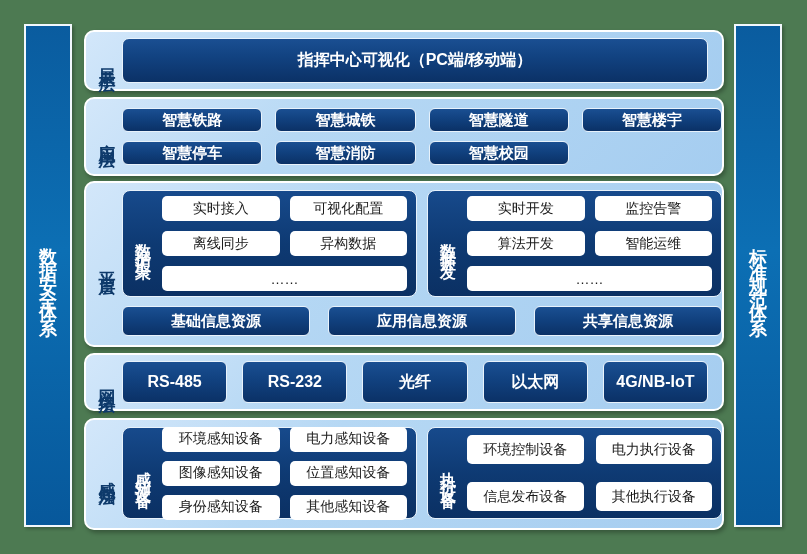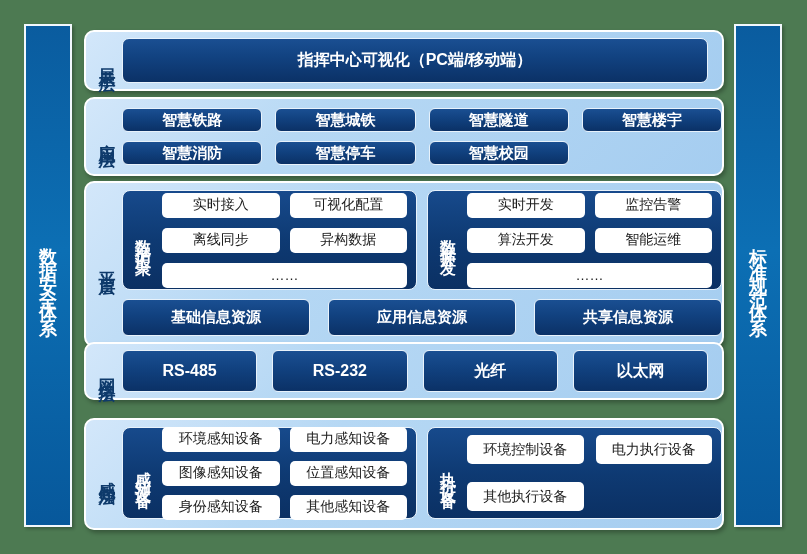--- a/index.html
+++ b/index.html
@@ -30,21 +30,21 @@
   .row{
     position:absolute;left:84px;width:640px;box-sizing:border-box;
     background:linear-gradient(135deg,#d3e7fa 0%,#b6d8f4 35%,#a5cdf0 100%);
     border:2px solid #ffffff;border-radius:10px;
     box-shadow:2px 3px 4px rgba(0,0,0,0.28);
     display:flex;
   }
   .row1{top:30px;height:61px;text-align:center;}
   .row2{top:97px;height:79px;}
   .row3{top:181px;height:166px;}
-  .row4{top:342px;height:58px;}
+  .row4{top:353px;height:58px;}
   .row5{top:418px;height:112px;}
 
   .row-label{
     width:30px;margin-left:6px;flex:0 0 30px;
     display:flex;align-items:center;justify-content:center;
   }
   .vtext-navy{
     writing-mode:vertical-rl;text-orientation:upright;
     color:#0e3a6b;font-size:17px;font-weight:bold;letter-spacing:4px;line-height:1;
   }
@@ -63,21 +63,21 @@
   .content-r1{display:flex;align-items:center;height:100%;}
   .bar-big{width:100%;height:45px;font-size:16px;border-radius:7px;}
 
   .grid-4{
     display:grid;grid-template-columns:repeat(4,1fr);
     gap:9px 13px;padding:9px 0;height:100%;box-sizing:border-box;
   }
 
   .content-r3{display:flex;flex-direction:column;height:100%;padding:7px 0 9px;box-sizing:border-box;gap:9px;}
   .groups{flex:1;display:flex;gap:10px;min-height:0;}
-  .resources{height:37px;display:flex;gap:18px;}
+  .resources{height:30px;display:flex;gap:18px;}
   .resources .dark-box{flex:1;}
 
   .group{
     flex:1;display:flex;gap:8px;box-sizing:border-box;padding:7px 9px;
     background:linear-gradient(180deg,#174a8c 0%,#0e3a73 50%,#0b3063 100%);
     border:1px solid #e8f2fb;border-radius:8px;min-width:0;
   }
   .group-label{flex:0 0 22px;display:flex;align-items:center;justify-content:center;}
   .vtext-white{
     writing-mode:vertical-rl;text-orientation:upright;
@@ -125,22 +125,22 @@
 
   <div class="row row2">
     <div class="row-label">
       <span class="vtext-navy">应用层</span>
     </div>
     <div class="row-content grid-4">
       <div class="dark-box">智慧铁路</div>
       <div class="dark-box">智慧城铁</div>
       <div class="dark-box">智慧隧道</div>
       <div class="dark-box">智慧楼宇</div>
+      <div class="dark-box">智慧停车</div>
       <div class="dark-box">智慧消防</div>
-      <div class="dark-box">智慧停车</div>
       <div class="dark-box">智慧校园</div>
     </div>
   </div>
 
   <div class="row row3">
     <div class="row-label">
       <span class="vtext-navy">平台层</span>
     </div>
     <div class="row-content content-r3">
       <div class="groups">
@@ -182,20 +182,21 @@
 
   <div class="row row4">
     <div class="row-label">
       <span class="vtext-navy">网络层</span>
     </div>
     <div class="row-content grid-5">
       <div class="dark-box">RS-485</div>
       <div class="dark-box">RS-232</div>
       <div class="dark-box">光纤</div>
       <div class="dark-box">以太网</div>
+      <div class="dark-box">4G/NB-IoT</div>
     </div>
   </div>
 
   <div class="row row5">
     <div class="row-label">
       <span class="vtext-navy">感知层</span>
     </div>
     <div class="row-content content-r5">
 
       <div class="group">
@@ -212,20 +213,21 @@
         </div>
       </div>
 
       <div class="group">
         <div class="group-label">
           <span class="vtext-white">执行设备</span>
         </div>
         <div class="chips exec">
           <div class="chip">环境控制设备</div>
           <div class="chip">电力执行设备</div>
+          <div class="chip">信息发布设备</div>
           <div class="chip">其他执行设备</div>
         </div>
       </div>
 
     </div>
   </div>
 
 </div>
 
 </body></html>

